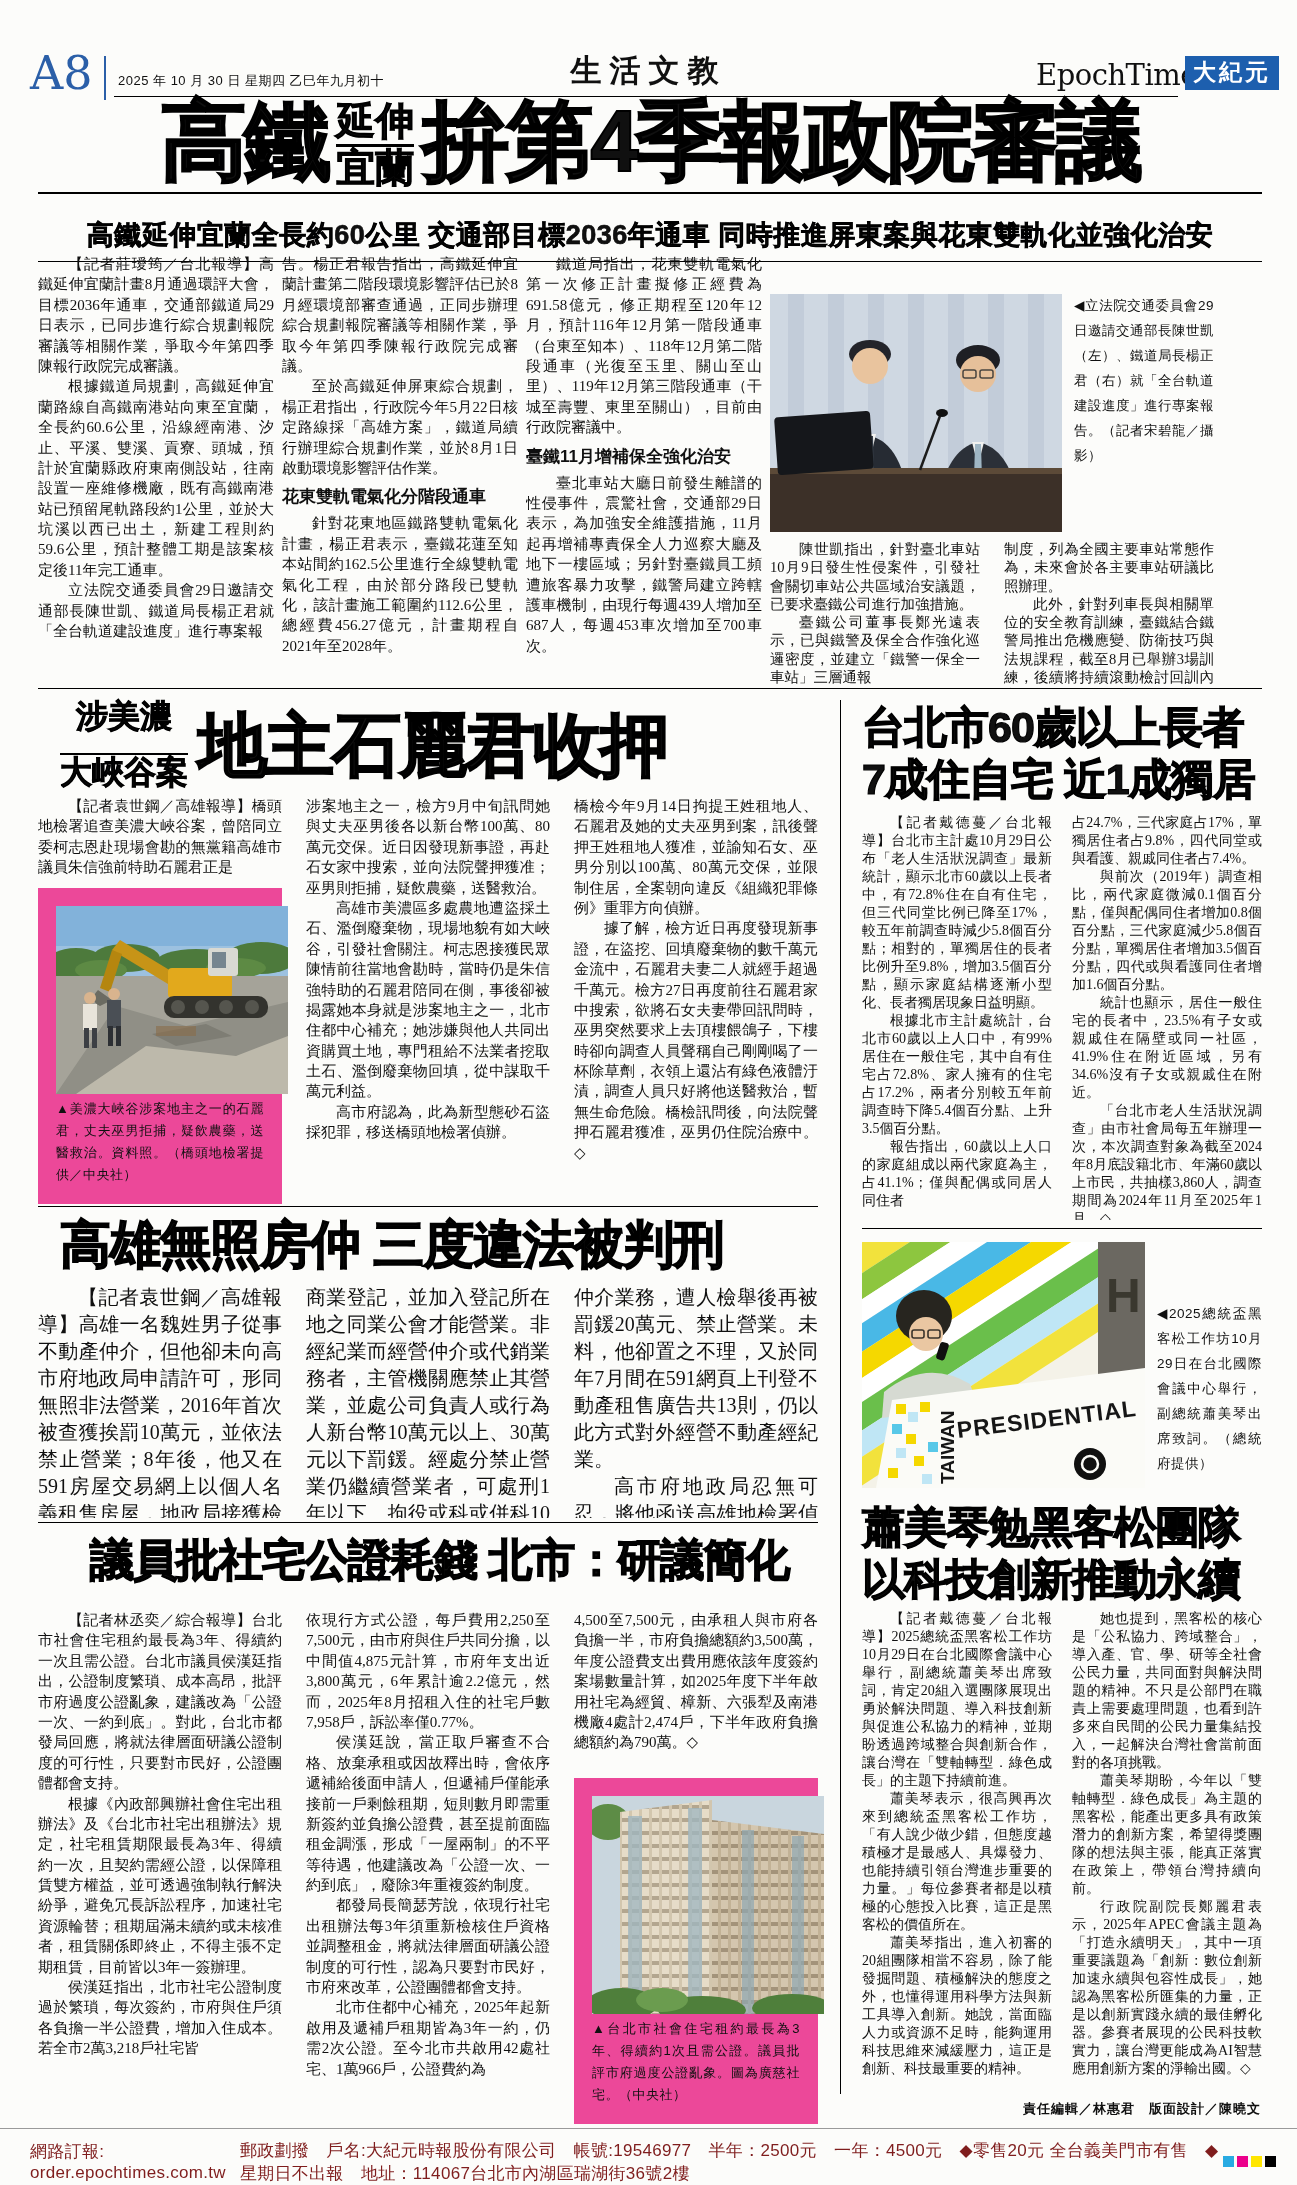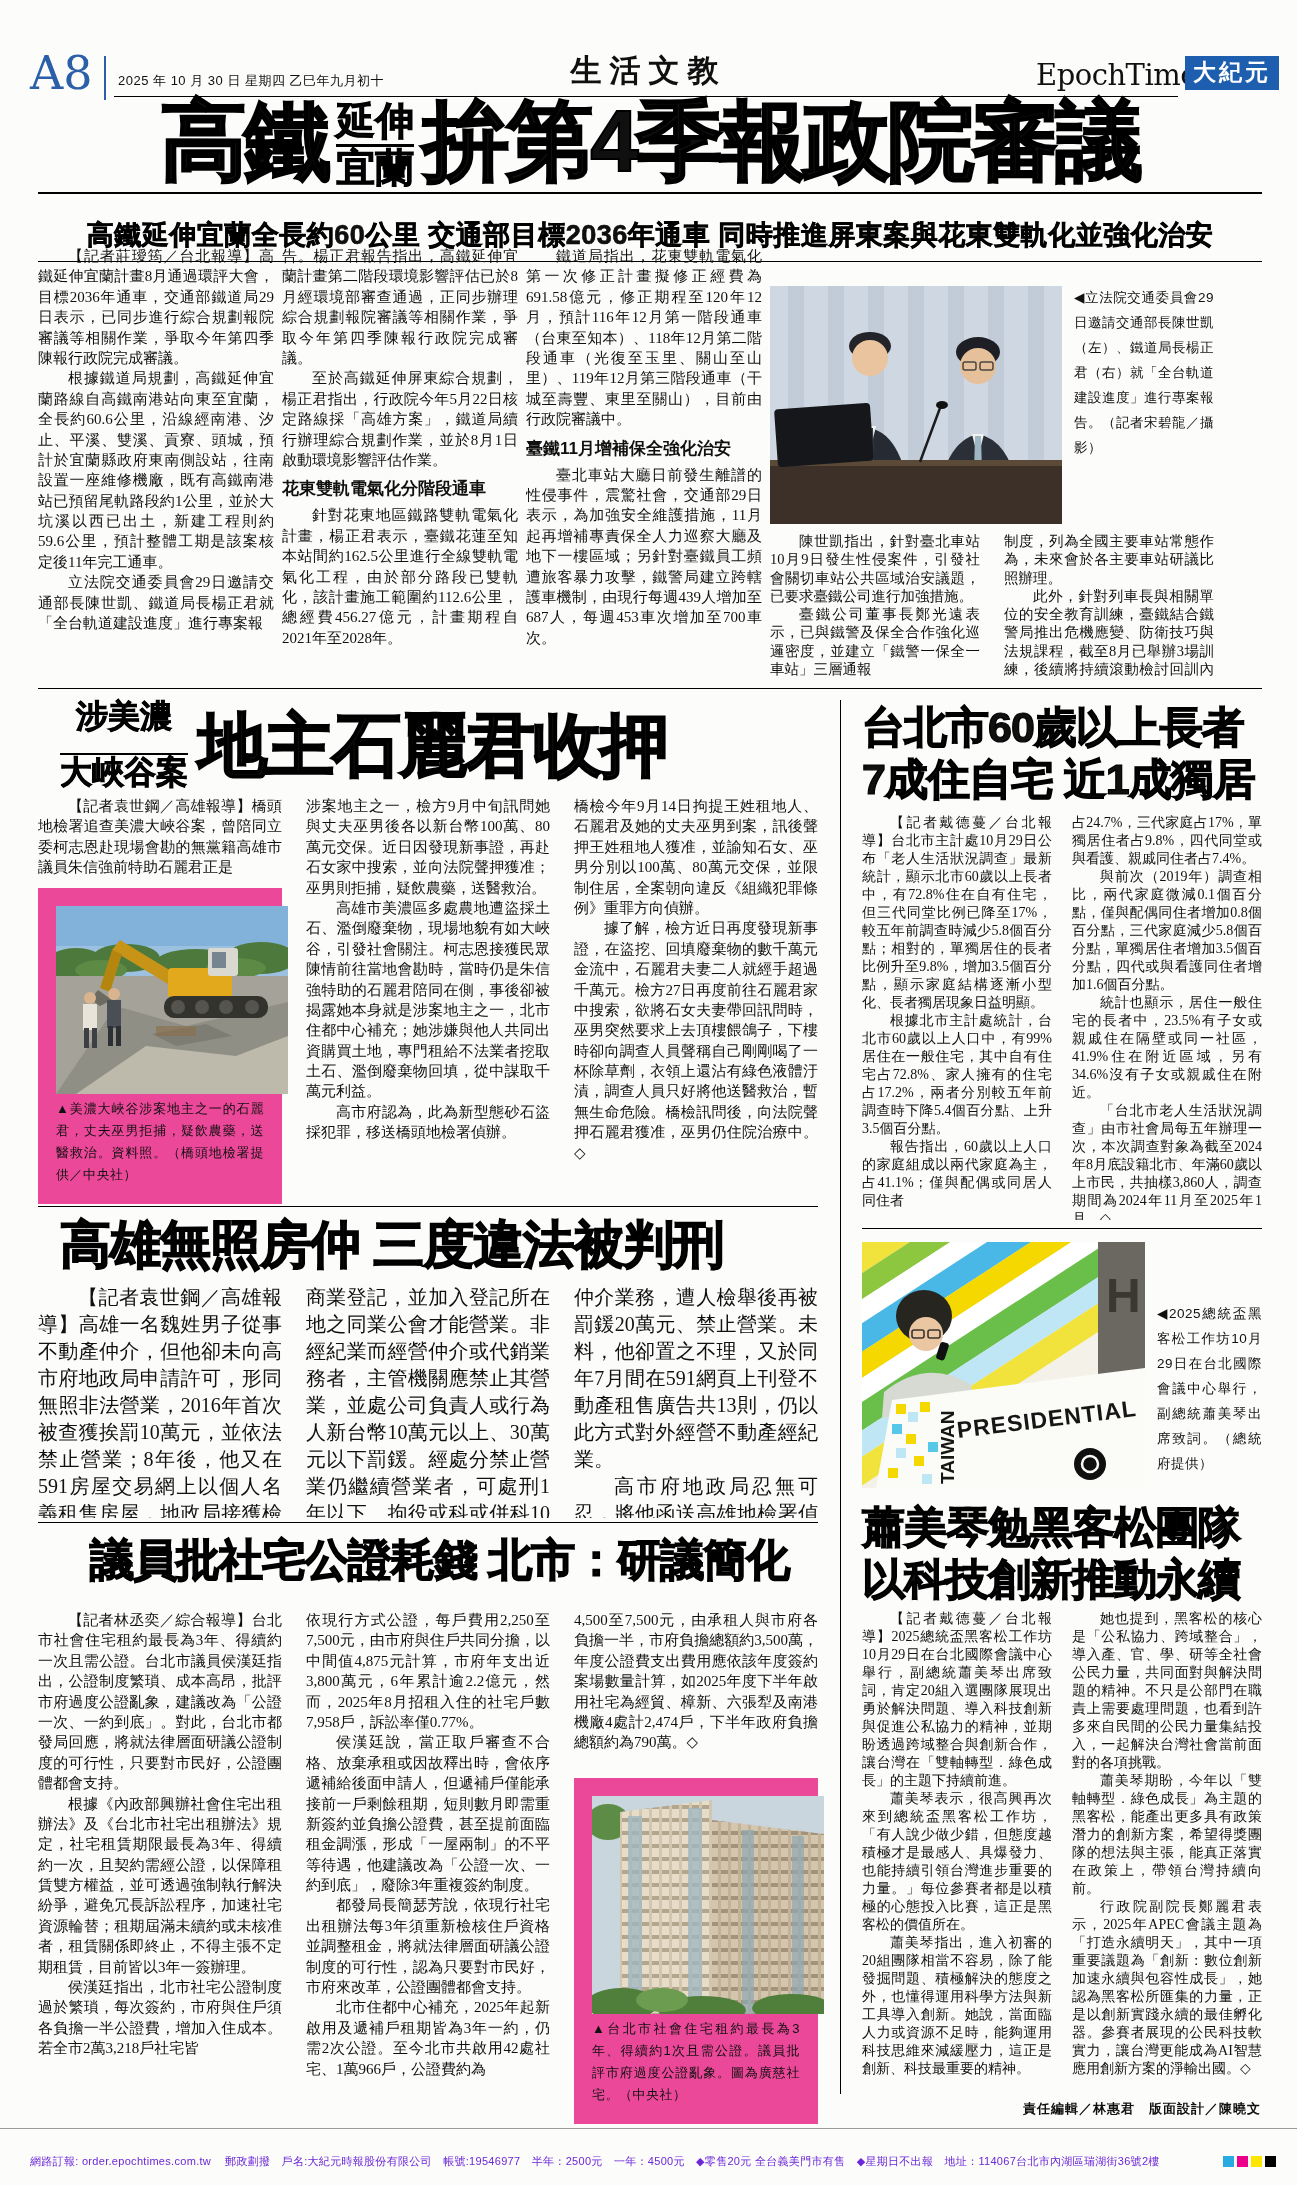--- a/index.html
+++ b/index.html
@@ -42,21 +42,21 @@
 .cap{font-family:"Liberation Sans","DejaVu Sans",sans-serif;font-size:13.5px;line-height:1.85;
   letter-spacing:.5px;text-align:justify}
 .photographe{display:block}
 .gpanel{background:#ec4899;padding:18px}
 .gpanel .cap{font-size:13px;line-height:1.7;margin-top:4px}
 .hline{background:#000;height:1px}
 .vline{background:#000;width:1px}
 
 .credits{font-family:"Liberation Sans","DejaVu Sans",sans-serif;font-size:13px;font-weight:bold;letter-spacing:1px}
 .footerbar{border-top:1px solid #9a9a9a;display:flex;align-items:center;padding:9px 21px 0 30px;
-  font-family:"Liberation Sans","DejaVu Sans",sans-serif;font-size:11px;color:#6d28d9;letter-spacing:.3px}
+  font-family:"Liberation Sans","DejaVu Sans",sans-serif;font-size:17px;color:#7f1d1d;letter-spacing:.3px}
 .cmyk{display:flex;gap:3px;margin-left:auto}
 .cmyk span{width:11px;height:11px;display:block}
 svg text{font-family:"Liberation Sans","DejaVu Sans",sans-serif}
 </style>
 </head>
 <body>
 
 <div class="page">
 
   <div class="abs pageno" style="left:30px;top:50px">A8</div>
@@ -71,21 +71,21 @@
     <div class="h1big">高鐵</div>
     <div class="kickcol">
       <div class="k1">延伸</div>
       <div>宜蘭</div>
     </div>
     <div class="h1big">拚第4季報政院審議</div>
   </div>
 
   <div class="abs subheadbar sans" style="left:38px;top:192px;width:1224px">高鐵延伸宜蘭全長約60公里 交通部目標2036年通車 同時推進屏東案與花東雙軌化並強化治安</div>
 
-  <div class="abs" style="left:38px;top:246px;width:1224px;height:436px;display:flex;gap:8px">
+  <div class="abs" style="left:38px;top:254px;width:1224px;height:436px;display:flex;gap:8px">
     <div class="col b15" style="width:236px;height:436px">
         <p>【記者莊璦筠／台北報導】高鐵延伸宜蘭計畫8月通過環評大會，目標2036年通車，交通部鐵道局29日表示，已同步進行綜合規劃報院審議等相關作業，爭取今年第四季陳報行政院完成審議。</p>
         <p>根據鐵道局規劃，高鐵延伸宜蘭路線自高鐵南港站向東至宜蘭，全長約60.6公里，沿線經南港、汐止、平溪、雙溪、貢寮、頭城，預計於宜蘭縣政府東南側設站，往南設置一座維修機廠，既有高鐵南港站已預留尾軌路段約1公里，並於大坑溪以西已出土，新建工程則約59.6公里，預計整體工期是該案核定後11年完工通車。</p>
         <p>立法院交通委員會29日邀請交通部長陳世凱、鐵道局長楊正君就「全台軌道建設進度」進行專案報</p>
       </div>
     <div class="col b15" style="width:236px;height:436px">
         <p class="ni">告。楊正君報告指出，高鐵延伸宜蘭計畫第二階段環境影響評估已於8月經環境部審查通過，正同步辦理綜合規劃報院審議等相關作業，爭取今年第四季陳報行政院完成審議。</p>
         <p>至於高鐵延伸屏東綜合規劃，楊正君指出，行政院今年5月22日核定路線採「高雄方案」，鐵道局續行辦理綜合規劃作業，並於8月1日啟動環境影響評估作業。</p>
         <div class="subhd">花東雙軌電氣化分階段通車</div>
         <p>針對花東地區鐵路雙軌電氣化計畫，楊正君表示，臺鐵花蓮至知本站間約162.5公里進行全線雙軌電氣化工程，由於部分路段已雙軌化，該計畫施工範圍約112.6公里，總經費456.27億元，計畫期程自2021年至2028年。</p>

